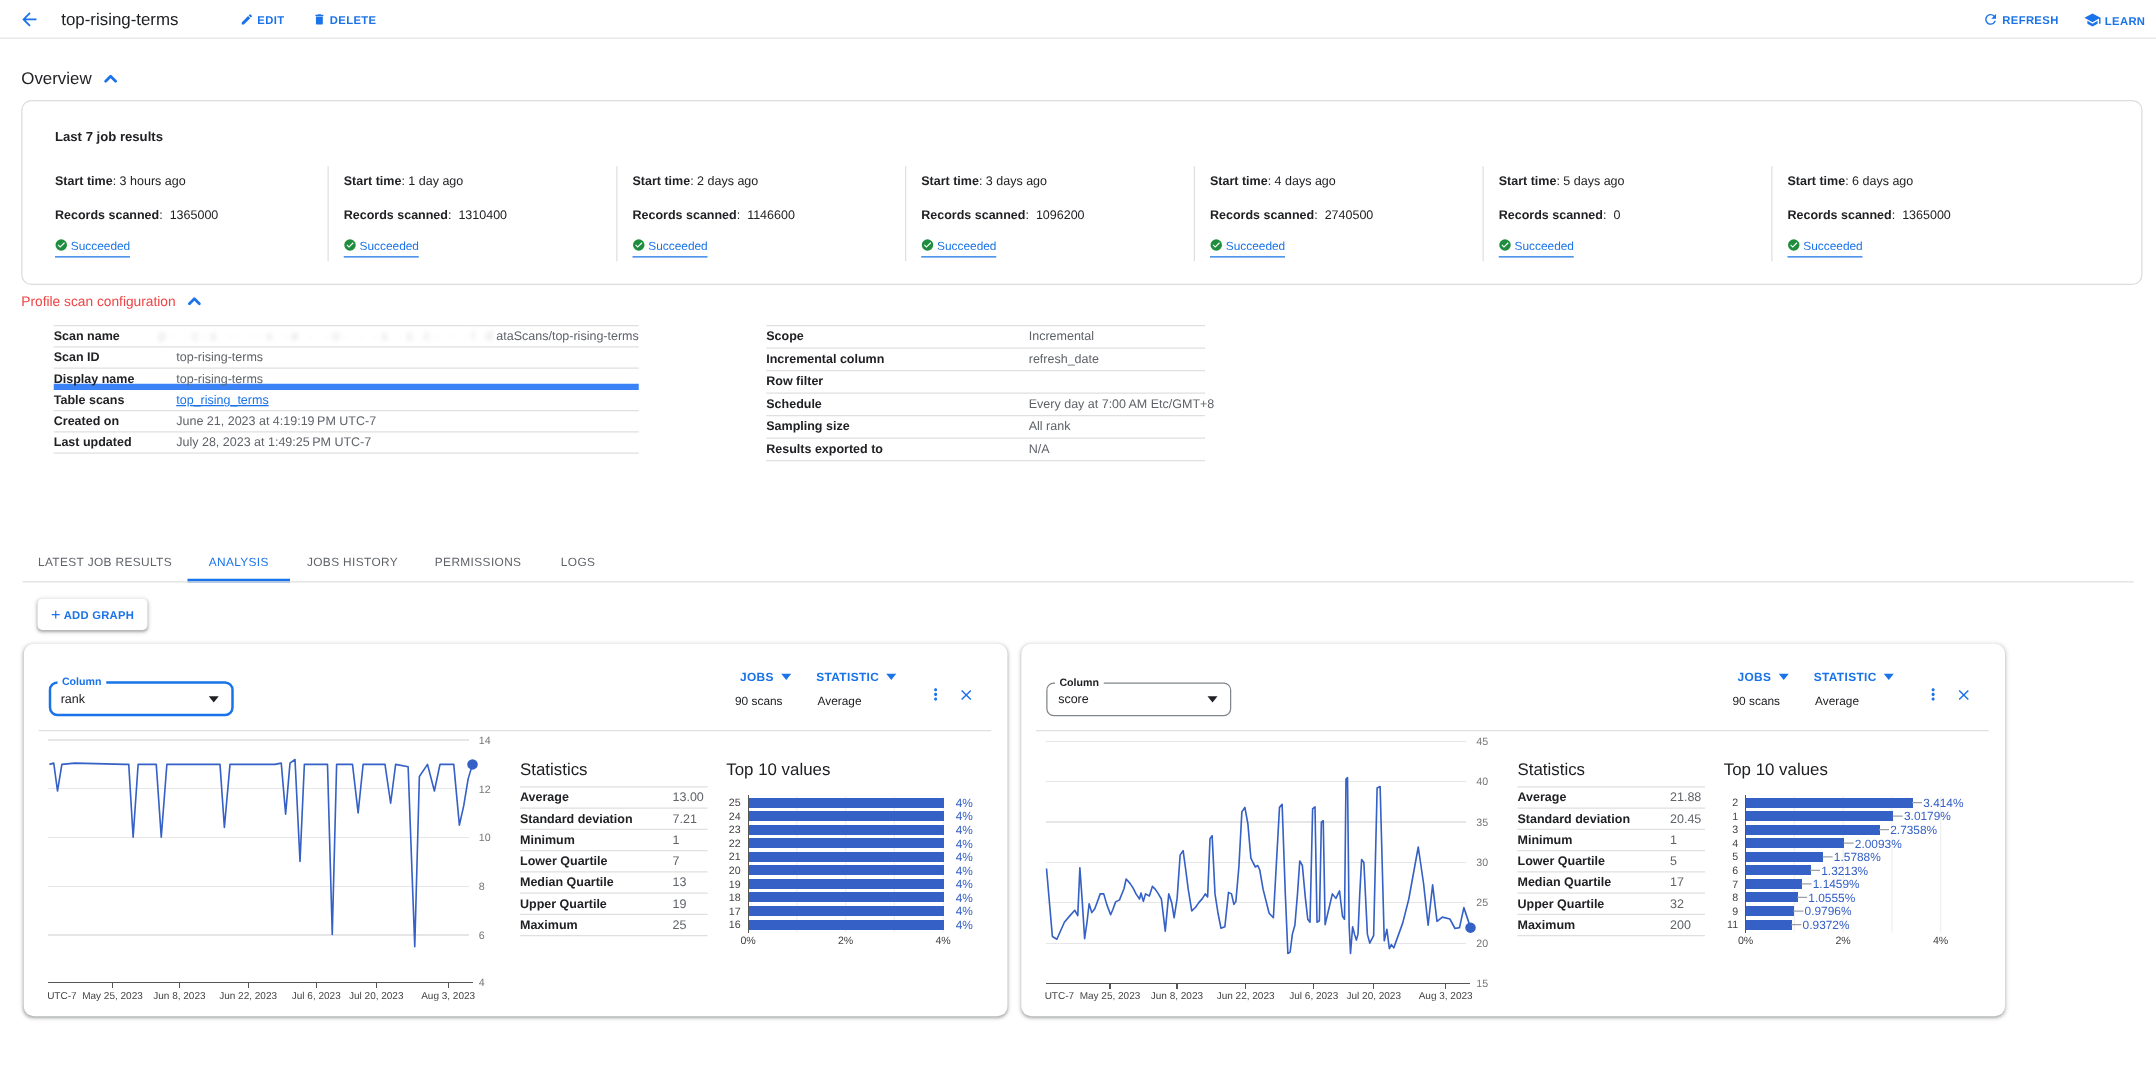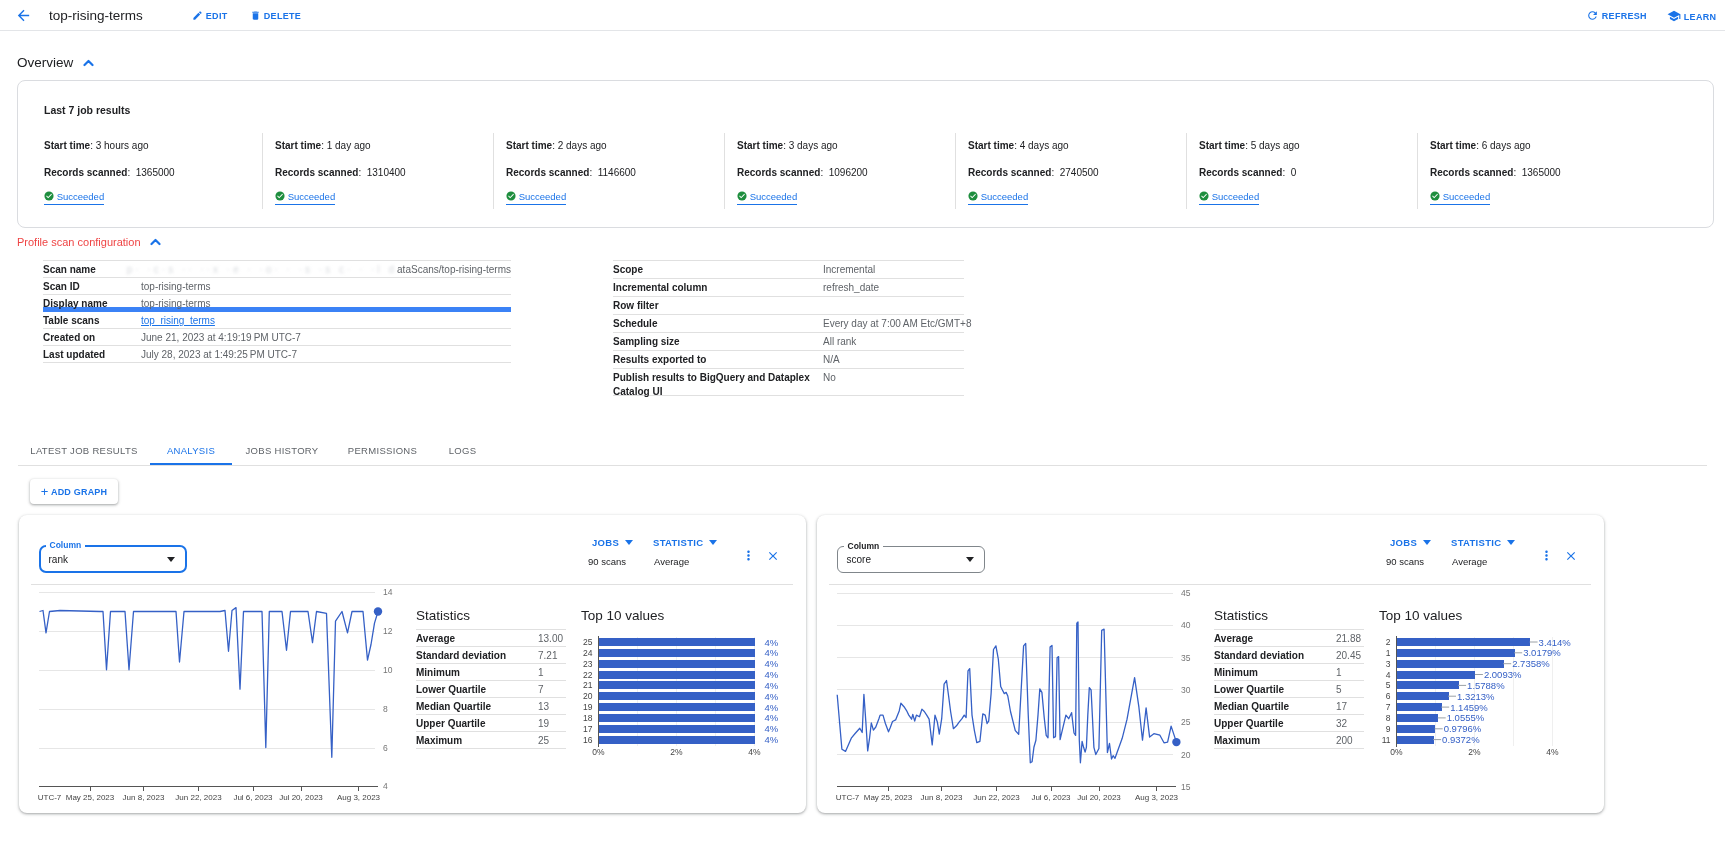--- a/index.html
+++ b/index.html
@@ -109,21 +109,20 @@
     <div style="position:relative;height:17px;border-bottom:1px solid #e0e0e0;line-height:17px;white-space:nowrap"><b style="color:#202124">Created on</b><span style="position:absolute;left:98px;right:0;top:0"><span style="color:#5f6368">June 21, 2023 at 4:19:19 PM UTC-7</span></span></div>
     <div style="position:relative;height:17px;border-bottom:1px solid #e0e0e0;line-height:17px;white-space:nowrap"><b style="color:#202124">Last updated</b><span style="position:absolute;left:98px;right:0;top:0"><span style="color:#5f6368">July 28, 2023 at 1:49:25 PM UTC-7</span></span></div>
   </div>
 <div style="position:absolute;left:613px;top:260px;width:351px;border-top:1px solid #e0e0e0;font-size:10px">
     <div style="position:relative;height:18px;border-bottom:1px solid #e0e0e0;line-height:13.5px"><b style="color:#202124;display:inline-block;width:206px;padding-top:2px">Scope</b><span style="position:absolute;left:210px;top:2px;color:#5f6368;white-space:nowrap">Incremental</span></div>
     <div style="position:relative;height:18px;border-bottom:1px solid #e0e0e0;line-height:13.5px"><b style="color:#202124;display:inline-block;width:206px;padding-top:2px">Incremental column</b><span style="position:absolute;left:210px;top:2px;color:#5f6368;white-space:nowrap">refresh_date</span></div>
     <div style="position:relative;height:18px;border-bottom:1px solid #e0e0e0;line-height:13.5px"><b style="color:#202124;display:inline-block;width:206px;padding-top:2px">Row filter</b><span style="position:absolute;left:210px;top:2px;color:#5f6368;white-space:nowrap"></span></div>
     <div style="position:relative;height:18px;border-bottom:1px solid #e0e0e0;line-height:13.5px"><b style="color:#202124;display:inline-block;width:206px;padding-top:2px">Schedule</b><span style="position:absolute;left:210px;top:2px;color:#5f6368;white-space:nowrap">Every day at 7:00 AM Etc/GMT+8</span></div>
     <div style="position:relative;height:18px;border-bottom:1px solid #e0e0e0;line-height:13.5px"><b style="color:#202124;display:inline-block;width:206px;padding-top:2px">Sampling size</b><span style="position:absolute;left:210px;top:2px;color:#5f6368;white-space:nowrap">All rank</span></div>
     <div style="position:relative;height:18px;border-bottom:1px solid #e0e0e0;line-height:13.5px"><b style="color:#202124;display:inline-block;width:206px;padding-top:2px">Results exported to</b><span style="position:absolute;left:210px;top:2px;color:#5f6368;white-space:nowrap">N/A</span></div>
-    <div style="position:relative;height:27px;border-bottom:1px solid #e0e0e0;line-height:13.5px"><b style="color:#202124;display:inline-block;width:206px;padding-top:2px">Publish results to BigQuery and Dataplex Catalog UI</b><span style="position:absolute;left:210px;top:2px;color:#5f6368;white-space:nowrap">No</span></div>
   </div>
 
 <div style="position:absolute;left:18px;top:438px;height:28px;font-size:9.5px;letter-spacing:.3px;color:#5f6368;white-space:nowrap">
   <span style="display:inline-block;width:132px;text-align:center;line-height:26px">LATEST JOB RESULTS</span><span style="display:inline-block;width:82px;text-align:center;line-height:26px;color:#1a73e8;border-bottom:3px solid #1a73e8;height:28px">ANALYSIS</span><span style="display:inline-block;width:100px;text-align:center;line-height:26px">JOBS HISTORY</span><span style="display:inline-block;width:101px;text-align:center;line-height:26px">PERMISSIONS</span><span style="display:inline-block;width:59px;text-align:center;line-height:26px">LOGS</span>
 </div>
 <div style="position:absolute;left:18px;top:465px;width:1689px;height:1px;background:#e0e0e0"></div>
 
 <div style="position:absolute;left:30px;top:479px;width:88px;height:25px;background:#fff;border-radius:4px;box-shadow:0 1px 2px 0 rgba(60,64,67,.3),0 1px 3px 1px rgba(60,64,67,.15);text-align:center;line-height:25px;font-size:9px;font-weight:bold;letter-spacing:.2px;color:#1a73e8;white-space:nowrap"><span style="font-size:13px;font-weight:normal;vertical-align:-1px">+</span> ADD GRAPH</div>
 
 <div style="position:absolute;left:19px;top:515px;width:787px;height:298px;background:#fff;border-radius:8px;box-shadow:0 1px 2px 0 rgba(60,64,67,.3),0 1px 3px 1px rgba(60,64,67,.15)">

